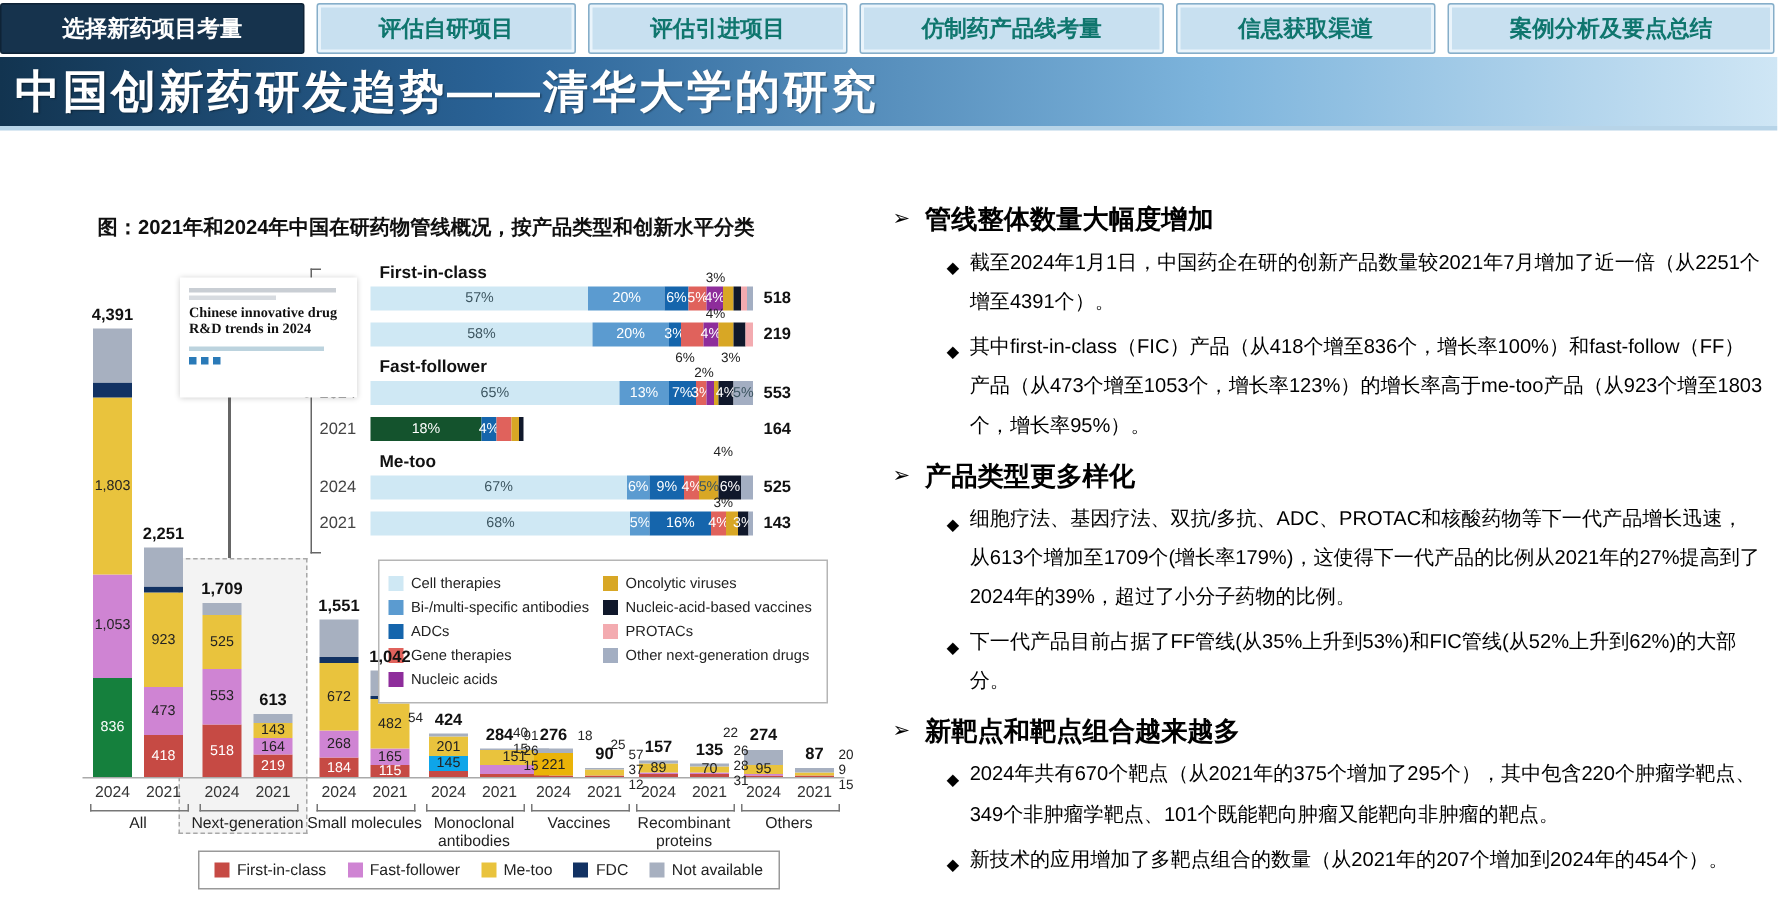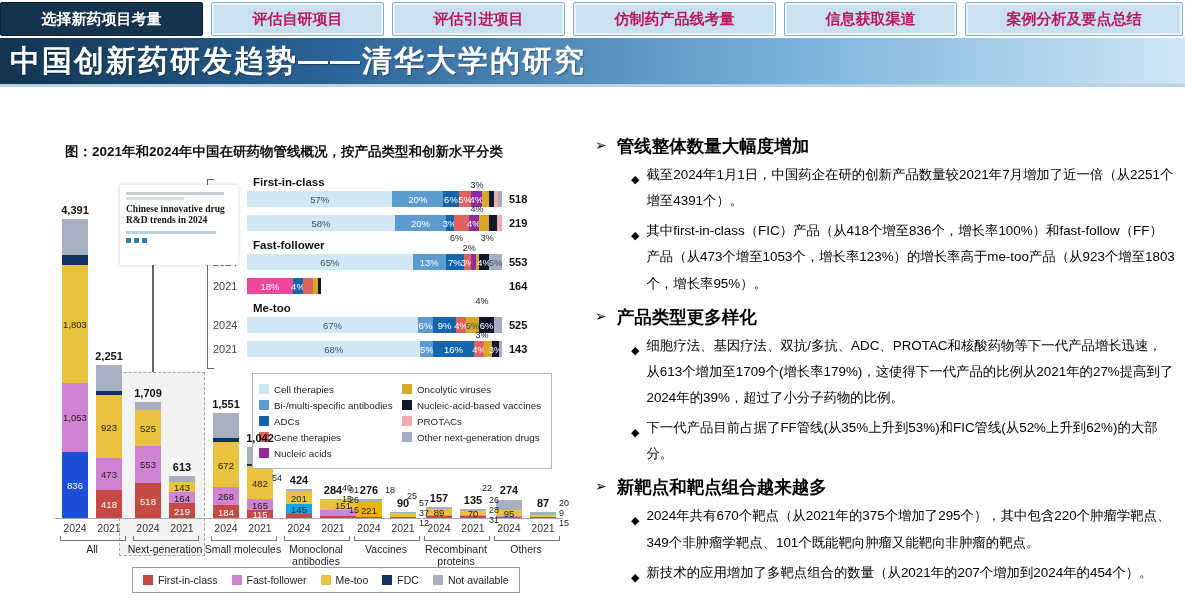--- a/index.html
+++ b/index.html
@@ -1,21 +1,21 @@
 <!DOCTYPE html>
 <html><head>
 <meta charset="utf-8">
 <style>
   html,body{margin:0;padding:0}
   body{width:1185px;height:603px;position:relative;background:#fff;overflow:hidden;
        font-family:"Liberation Sans","DejaVu Sans",sans-serif;}
   
   .tabbar{display:flex;gap:8px;height:38px;padding:2px 2px 2px 0;box-sizing:border-box}
   .tab{flex:1 1 auto;display:flex;align-items:center;justify-content:center;white-space:nowrap;
-       font-size:15px;font-weight:bold;color:#be185d;background:#c8e0f0;border:1px solid #86aec9;
+       font-size:15px;font-weight:bold;color:#0f766e;background:#c8e0f0;border:1px solid #86aec9;
        box-shadow:inset 0 0 0 2px #eaf4fb;border-radius:2px;padding:0 10px;cursor:pointer}
   .tab.active{background:#16334d;color:#fff;border-color:#0e2336;box-shadow:none}
   
   .titlebar{height:46px;background:linear-gradient(90deg,#123450 0%,#2a6397 28%,#7db4dc 68%,#cfe6f5 100%);
        display:flex;align-items:center;padding-left:10px;border-bottom:3px solid #b7d4e8}
   .titlebar .t{font-size:30px;font-weight:bold;color:#fff;letter-spacing:2px;text-shadow:1px 1px 1px rgba(0,0,0,.35)}
   
   #chart{position:absolute;left:55px;top:135px;width:540px;height:465px}
   .figtitle{position:absolute;left:10px;top:8px;font-size:13.5px;font-weight:bold;color:#101010}
   .axis{position:absolute;left:0;top:383px;width:508px;height:1px;background:#aaa;z-index:1}
@@ -169,21 +169,21 @@
         <div class="bl-txt">FDC</div>
       </div>
       <div class="bl-item">
         <div class="sw" style="background: rgb(167, 176, 192);"></div>
         <div class="bl-txt">Not available</div>
       </div>
     </div>
 <div class="ngbox"></div>
     <div class="axis"></div>
     <div class="vbar" style="left: 7px; top: 84px; width: 26px; height: 299px;">
-      <div class="seg w" style="height: 69px; background: #1d4ed8; text-align: center;">
+      <div class="seg w" style="height: 69px; background: #15803d; text-align: center;">
         <span>836</span>
       </div>
       <div class="seg" style="height: 72px; background: rgb(207, 132, 211);">
         <span>1,053</span>
       </div>
       <div class="seg" style="height: 123px; background: rgb(233, 195, 61);">
         <span>1,803</span>
       </div>
       <div class="seg w" style="height: 10px; background: rgb(18, 50, 99);"></div>
       <div class="seg" style="height: 38px; background: rgb(167, 176, 192);"></div>
@@ -448,21 +448,21 @@
           <div class="hseg" style="width: 12.75px; background: rgb(163, 174, 194);">
             <span>5%</span>
           </div>
         </div>
         <div class="htot">553</div>
         <div class="pctab" style="left: 249.85px;">2%</div>
       </div>
       <div class="hrow">
         <div class="hyear">2021</div>
         <div class="hbar">
-          <div class="hseg w" style="width: 45.9px; background: #ec4899;">
+          <div class="hseg w" style="width: 45.9px; background: #14532d; padding-left: 28px;">
             <span>18%</span>
           </div>
           <div class="hseg w" style="width: 10.2px; background: rgb(21, 101, 172);">
             <span>4%</span>
           </div>
           <div class="hseg w" style="width: 10.2px; background: rgb(224, 98, 92);"></div>
           <div class="hseg" style="width: 5.1px; background: rgb(216, 167, 37);"></div>
           <div class="hseg w" style="width: 2.55px; background: rgb(16, 24, 43);"></div>
         </div>
         <div class="htot">164</div>

